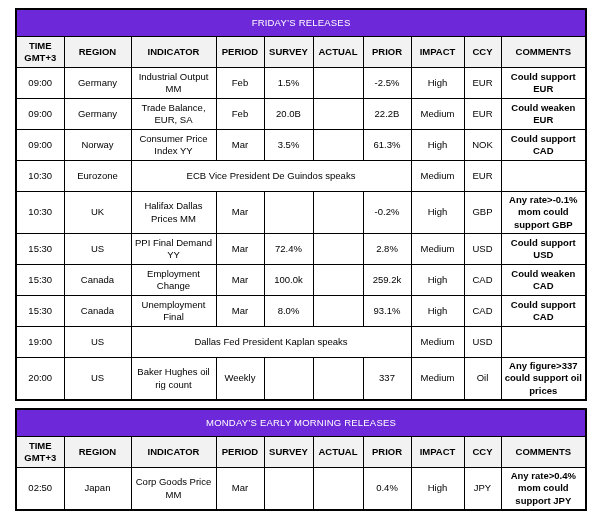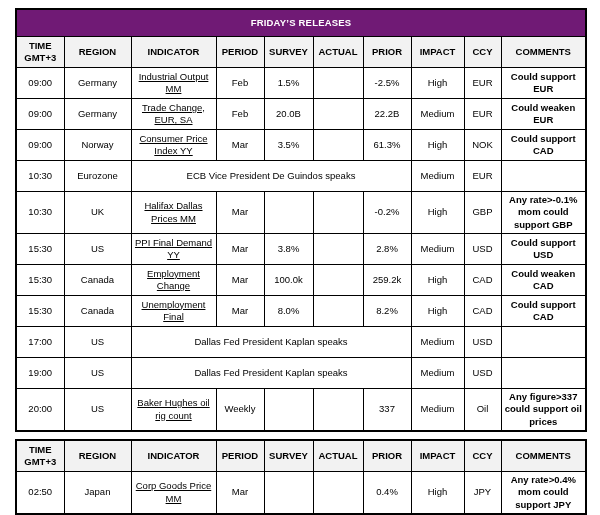--- a/index.html
+++ b/index.html
@@ -25,40 +25,40 @@
   table.cal td, table.cal th {
     border: 1px solid #000;
     text-align: center;
     vertical-align: middle;
     padding: 2px 2px;
     line-height: 1.3;
     font-size: 9.5px;
     overflow: hidden;
   }
   td.banner-cell {
-    background: #701a75;
+    background: #6d28d9;
     color: #ffffff;
-    font-weight: bold;
+    font-weight: normal;
     font-size: 12px;
     height: 22px;
     letter-spacing: 0.2px;
   }
   table.cal th {
     background: #F2F2F2;
     font-weight: bold;
     font-size: 9.5px;
     height: 26px;
     white-space: pre-line;
   }
   table.cal tbody td {
     height: 26px;
     background: #ffffff;
   }
   td.cell-comments { font-size: 9px; padding: 2px 1px; font-weight: bold; }
-  td.cell-indicator { padding: 2px 1px; text-decoration: underline; }
+  td.cell-indicator { padding: 2px 1px; }
   table.monday { margin-top: 7px; }
 </style>
 </head>
 <body>
 
 <div class="page">
   <table class="cal friday" id="friday-table">
       <colgroup>
         <col style="width: 48px;">
         <col style="width: 67px;">
@@ -98,21 +98,21 @@
           <td>1.5%</td>
           <td></td>
           <td>-2.5%</td>
           <td>High</td>
           <td>EUR</td>
           <td class="cell-comments">Could support EUR</td>
         </tr>
         <tr>
           <td>09:00</td>
           <td>Germany</td>
-          <td class="cell-indicator">Trade Change, EUR, SA</td>
+          <td class="cell-indicator">Trade Balance, EUR, SA</td>
           <td>Feb</td>
           <td>20.0B</td>
           <td></td>
           <td>22.2B</td>
           <td>Medium</td>
           <td>EUR</td>
           <td class="cell-comments">Could weaken EUR</td>
         </tr>
         <tr>
           <td>09:00</td>
@@ -144,21 +144,21 @@
           <td>-0.2%</td>
           <td>High</td>
           <td>GBP</td>
           <td class="cell-comments">Any rate&gt;-0.1% mom could support GBP</td>
         </tr>
         <tr>
           <td>15:30</td>
           <td>US</td>
           <td class="cell-indicator">PPI Final Demand YY</td>
           <td>Mar</td>
-          <td>3.8%</td>
+          <td>72.4%</td>
           <td></td>
           <td>2.8%</td>
           <td>Medium</td>
           <td>USD</td>
           <td class="cell-comments">Could support USD</td>
         </tr>
         <tr>
           <td>15:30</td>
           <td>Canada</td>
           <td class="cell-indicator">Employment Change</td>
@@ -170,32 +170,24 @@
           <td>CAD</td>
           <td class="cell-comments">Could weaken CAD</td>
         </tr>
         <tr>
           <td>15:30</td>
           <td>Canada</td>
           <td class="cell-indicator">Unemployment Final</td>
           <td>Mar</td>
           <td>8.0%</td>
           <td></td>
-          <td>8.2%</td>
+          <td>93.1%</td>
           <td>High</td>
           <td>CAD</td>
           <td class="cell-comments">Could support CAD</td>
-        </tr>
-        <tr>
-          <td>17:00</td>
-          <td>US</td>
-          <td colspan="5" class="cell-event">Dallas Fed President Kaplan speaks</td>
-          <td>Medium</td>
-          <td>USD</td>
-          <td class="cell-comments"></td>
         </tr>
         <tr>
           <td>19:00</td>
           <td>US</td>
           <td colspan="5" class="cell-event">Dallas Fed President Kaplan speaks</td>
           <td>Medium</td>
           <td>USD</td>
           <td class="cell-comments"></td>
         </tr>
         <tr>
@@ -219,20 +211,23 @@
         <col style="width: 85px;">
         <col style="width: 48px;">
         <col style="width: 49px;">
         <col style="width: 50px;">
         <col style="width: 48px;">
         <col style="width: 53px;">
         <col style="width: 37px;">
         <col style="width: 85px;">
       </colgroup>
       <thead>
+        <tr>
+          <td colspan="10" class="banner-cell">MONDAY’S EARLY MORNING RELEASES</td>
+        </tr>
         <tr>
           <th>TIME
 GMT+3</th>
           <th>REGION</th>
           <th>INDICATOR</th>
           <th>PERIOD</th>
           <th>SURVEY</th>
           <th>ACTUAL</th>
           <th>PRIOR</th>
           <th>IMPACT</th>

